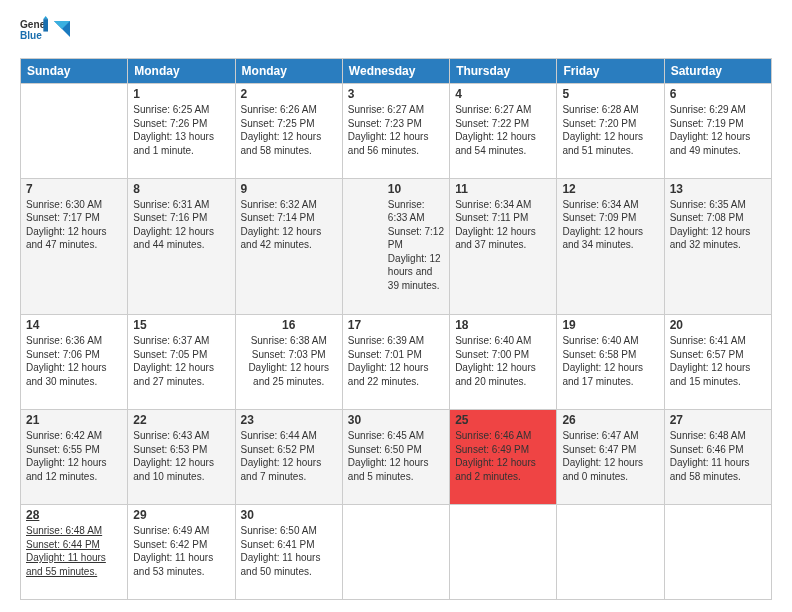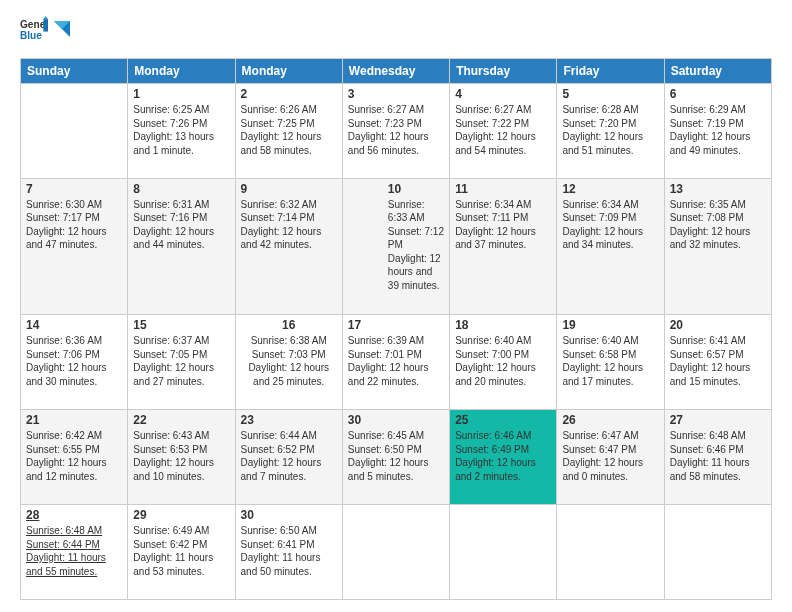--- a/index.html
+++ b/index.html
@@ -153,21 +153,21 @@
           <td style="background-color: rgb(255, 255, 255);"><span class="day-num">17</span><span class="cell-text">Sunrise: 6:39 AM<br>Sunset: 7:01 PM<br>Daylight: 12 hours and 22 minutes.</span></td>
           <td style="background-color: rgb(255, 255, 255);"><span class="day-num">18</span><span class="cell-text">Sunrise: 6:40 AM<br>Sunset: 7:00 PM<br>Daylight: 12 hours and 20 minutes.</span></td>
           <td style="background-color: rgb(255, 255, 255);"><span class="day-num">19</span><span class="cell-text">Sunrise: 6:40 AM<br>Sunset: 6:58 PM<br>Daylight: 12 hours and 17 minutes.</span></td>
           <td style="background-color: rgb(255, 255, 255);"><span class="day-num">20</span><span class="cell-text">Sunrise: 6:41 AM<br>Sunset: 6:57 PM<br>Daylight: 12 hours and 15 minutes.</span></td>
         </tr>
         <tr>
           <td style="background-color: rgb(244, 244, 244);"><span class="day-num">21</span><span class="cell-text">Sunrise: 6:42 AM<br>Sunset: 6:55 PM<br>Daylight: 12 hours and 12 minutes.</span></td>
           <td style="background-color: rgb(244, 244, 244);"><span class="day-num">22</span><span class="cell-text">Sunrise: 6:43 AM<br>Sunset: 6:53 PM<br>Daylight: 12 hours and 10 minutes.</span></td>
           <td style="background-color: rgb(244, 244, 244);"><span class="day-num">23</span><span class="cell-text">Sunrise: 6:44 AM<br>Sunset: 6:52 PM<br>Daylight: 12 hours and 7 minutes.</span></td>
           <td style="background-color: rgb(244, 244, 244);"><span class="day-num">30</span><span class="cell-text">Sunrise: 6:45 AM<br>Sunset: 6:50 PM<br>Daylight: 12 hours and 5 minutes.</span></td>
-          <td style="background-color: #14b8a6;"><span class="day-num">25</span><span class="cell-text">Sunrise: 6:46 AM<br>Sunset: 6:49 PM<br>Daylight: 12 hours and 2 minutes.</span></td>
+          <td style="background-color: #ef4444;"><span class="day-num">25</span><span class="cell-text">Sunrise: 6:46 AM<br>Sunset: 6:49 PM<br>Daylight: 12 hours and 2 minutes.</span></td>
           <td style="background-color: rgb(244, 244, 244);"><span class="day-num">26</span><span class="cell-text">Sunrise: 6:47 AM<br>Sunset: 6:47 PM<br>Daylight: 12 hours and 0 minutes.</span></td>
           <td style="background-color: rgb(244, 244, 244);"><span class="day-num">27</span><span class="cell-text">Sunrise: 6:48 AM<br>Sunset: 6:46 PM<br>Daylight: 11 hours and 58 minutes.</span></td>
         </tr>
         <tr>
           <td style="background-color: rgb(255, 255, 255); text-decoration: underline;"><span class="day-num">28</span><span class="cell-text">Sunrise: 6:48 AM<br>Sunset: 6:44 PM<br>Daylight: 11 hours and 55 minutes.</span></td>
           <td style="background-color: rgb(255, 255, 255);"><span class="day-num">29</span><span class="cell-text">Sunrise: 6:49 AM<br>Sunset: 6:42 PM<br>Daylight: 11 hours and 53 minutes.</span></td>
           <td style="background-color: rgb(255, 255, 255);"><span class="day-num">30</span><span class="cell-text">Sunrise: 6:50 AM<br>Sunset: 6:41 PM<br>Daylight: 11 hours and 50 minutes.</span></td>
           <td class="empty-cell" style="background-color: rgb(255, 255, 255);"></td>
           <td class="empty-cell" style="background-color: rgb(255, 255, 255);"></td>
           <td class="empty-cell" style="background-color: rgb(255, 255, 255);"></td>

